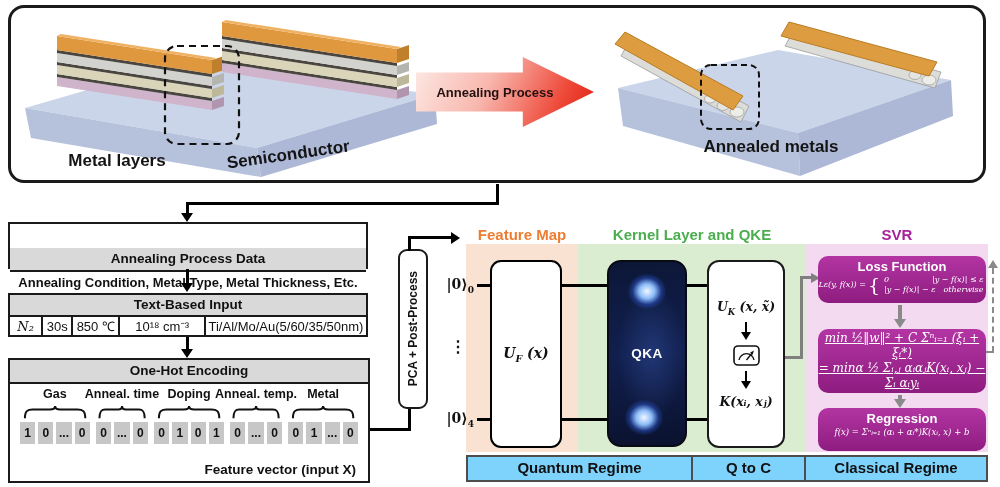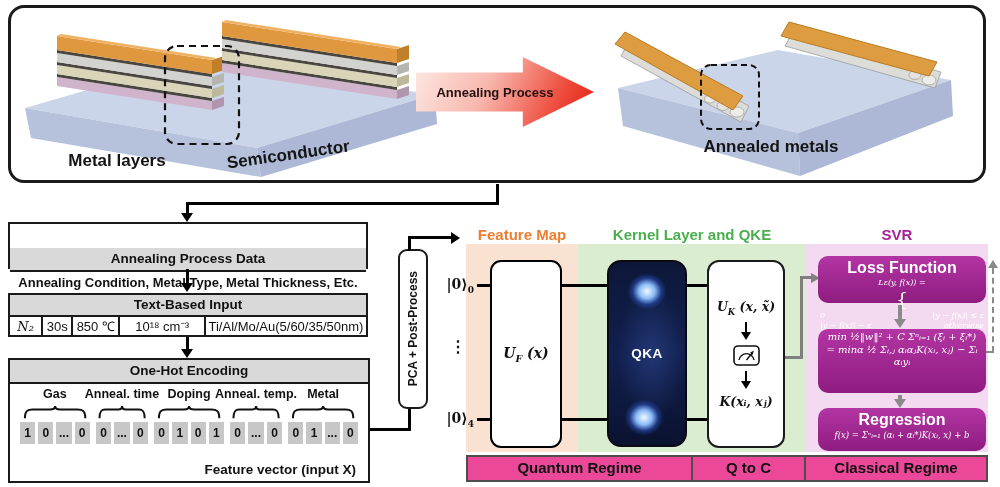--- a/index.html
+++ b/index.html
@@ -86,29 +86,29 @@
   .uk-lab{font-family:"DejaVu Serif",serif;font-style:italic;font-weight:bold;font-size:12.5px;white-space:nowrap;}
   .uk-lab sub{font-size:8.5px;}
   .mini-arrow{width:0;height:0;border-left:5px solid transparent;border-right:5px solid transparent;
               border-top:8px solid #000;}
   .mini-shaft{width:2.5px;height:10px;background:#000;}
   .col-c{display:flex;flex-direction:column;align-items:center;}
 
   
   .svr-box{position:absolute;left:818px;width:168px;border-radius:10px;color:#fff;
     background:linear-gradient(180deg,#B335A3 0%,#8E1C80 100%);text-align:center;box-sizing:border-box;}
-  .svr-title{font-weight:bold;font-size:16px;padding-top:3px;}
+  .svr-title{font-weight:bold;font-size:13px;padding-top:3px;}
   .svr-f{font-family:"DejaVu Serif",serif;font-style:italic;font-size:8px;line-height:1.25;}
-  .loss-f{display:flex;justify-content:center;gap:2px;padding-top:1px;flex-direction:column;}
+  .loss-f{display:flex;align-items:center;justify-content:center;gap:2px;padding-top:1px;}
   .brace-char{font-size:19px;font-weight:300;font-style:normal;line-height:1;}
   .cases{display:flex;flex-direction:column;}
   .case-row{display:flex;gap:8px;justify-content:space-between;padding:0 2px;}
 
   
-  .regime{position:absolute;top:455px;height:27px;background:#ec4899;border:2px solid #4d4d4d;
+  .regime{position:absolute;top:455px;height:27px;background:#7dd3fc;border:2px solid #4d4d4d;
           box-sizing:border-box;font-weight:bold;font-size:15px;text-align:center;line-height:22px;}
 </style>
 </head>
 <body>
 
 <div class="canvas">
 
   <div class="top-panel">
 
     <svg class="illus" style="left:6px;top:0;" width="430" height="170" viewBox="0 0 430 170">
@@ -342,21 +342,21 @@
             <span>otherwise</span>
           </span>
       </span>
     </div>
   </div>
 
   <div class="gvline" style="left:898px;top:305px;width:4px;height:15px;background:#8a8a8a;"></div>
   <div class="garr-down" style="left:894px;top:319px;"></div>
 
   <div class="svr-box" style="top:329px;height:64px;">
-    <div class="svr-f" style="font-size:10px;padding-top:2px;">
+    <div class="svr-f" style="font-size:12px;padding-top:2px;text-decoration:underline;">
       <div>min ½‖w‖² + C Σⁿᵢ₌₁ (ξᵢ + ξᵢ*)</div>
       <div>= minα ½ Σᵢ,ⱼ αᵢαⱼK(xᵢ, xⱼ) − Σᵢ αᵢyᵢ</div>
     </div>
   </div>
 
   <div class="gvline" style="left:898px;top:395px;width:4px;height:6px;background:#8a8a8a;"></div>
   <div class="garr-down" style="left:894px;top:399px;"></div>
 
   <div class="svr-box" style="top:408px;height:43px;">
     <div class="svr-title">Regression</div>

